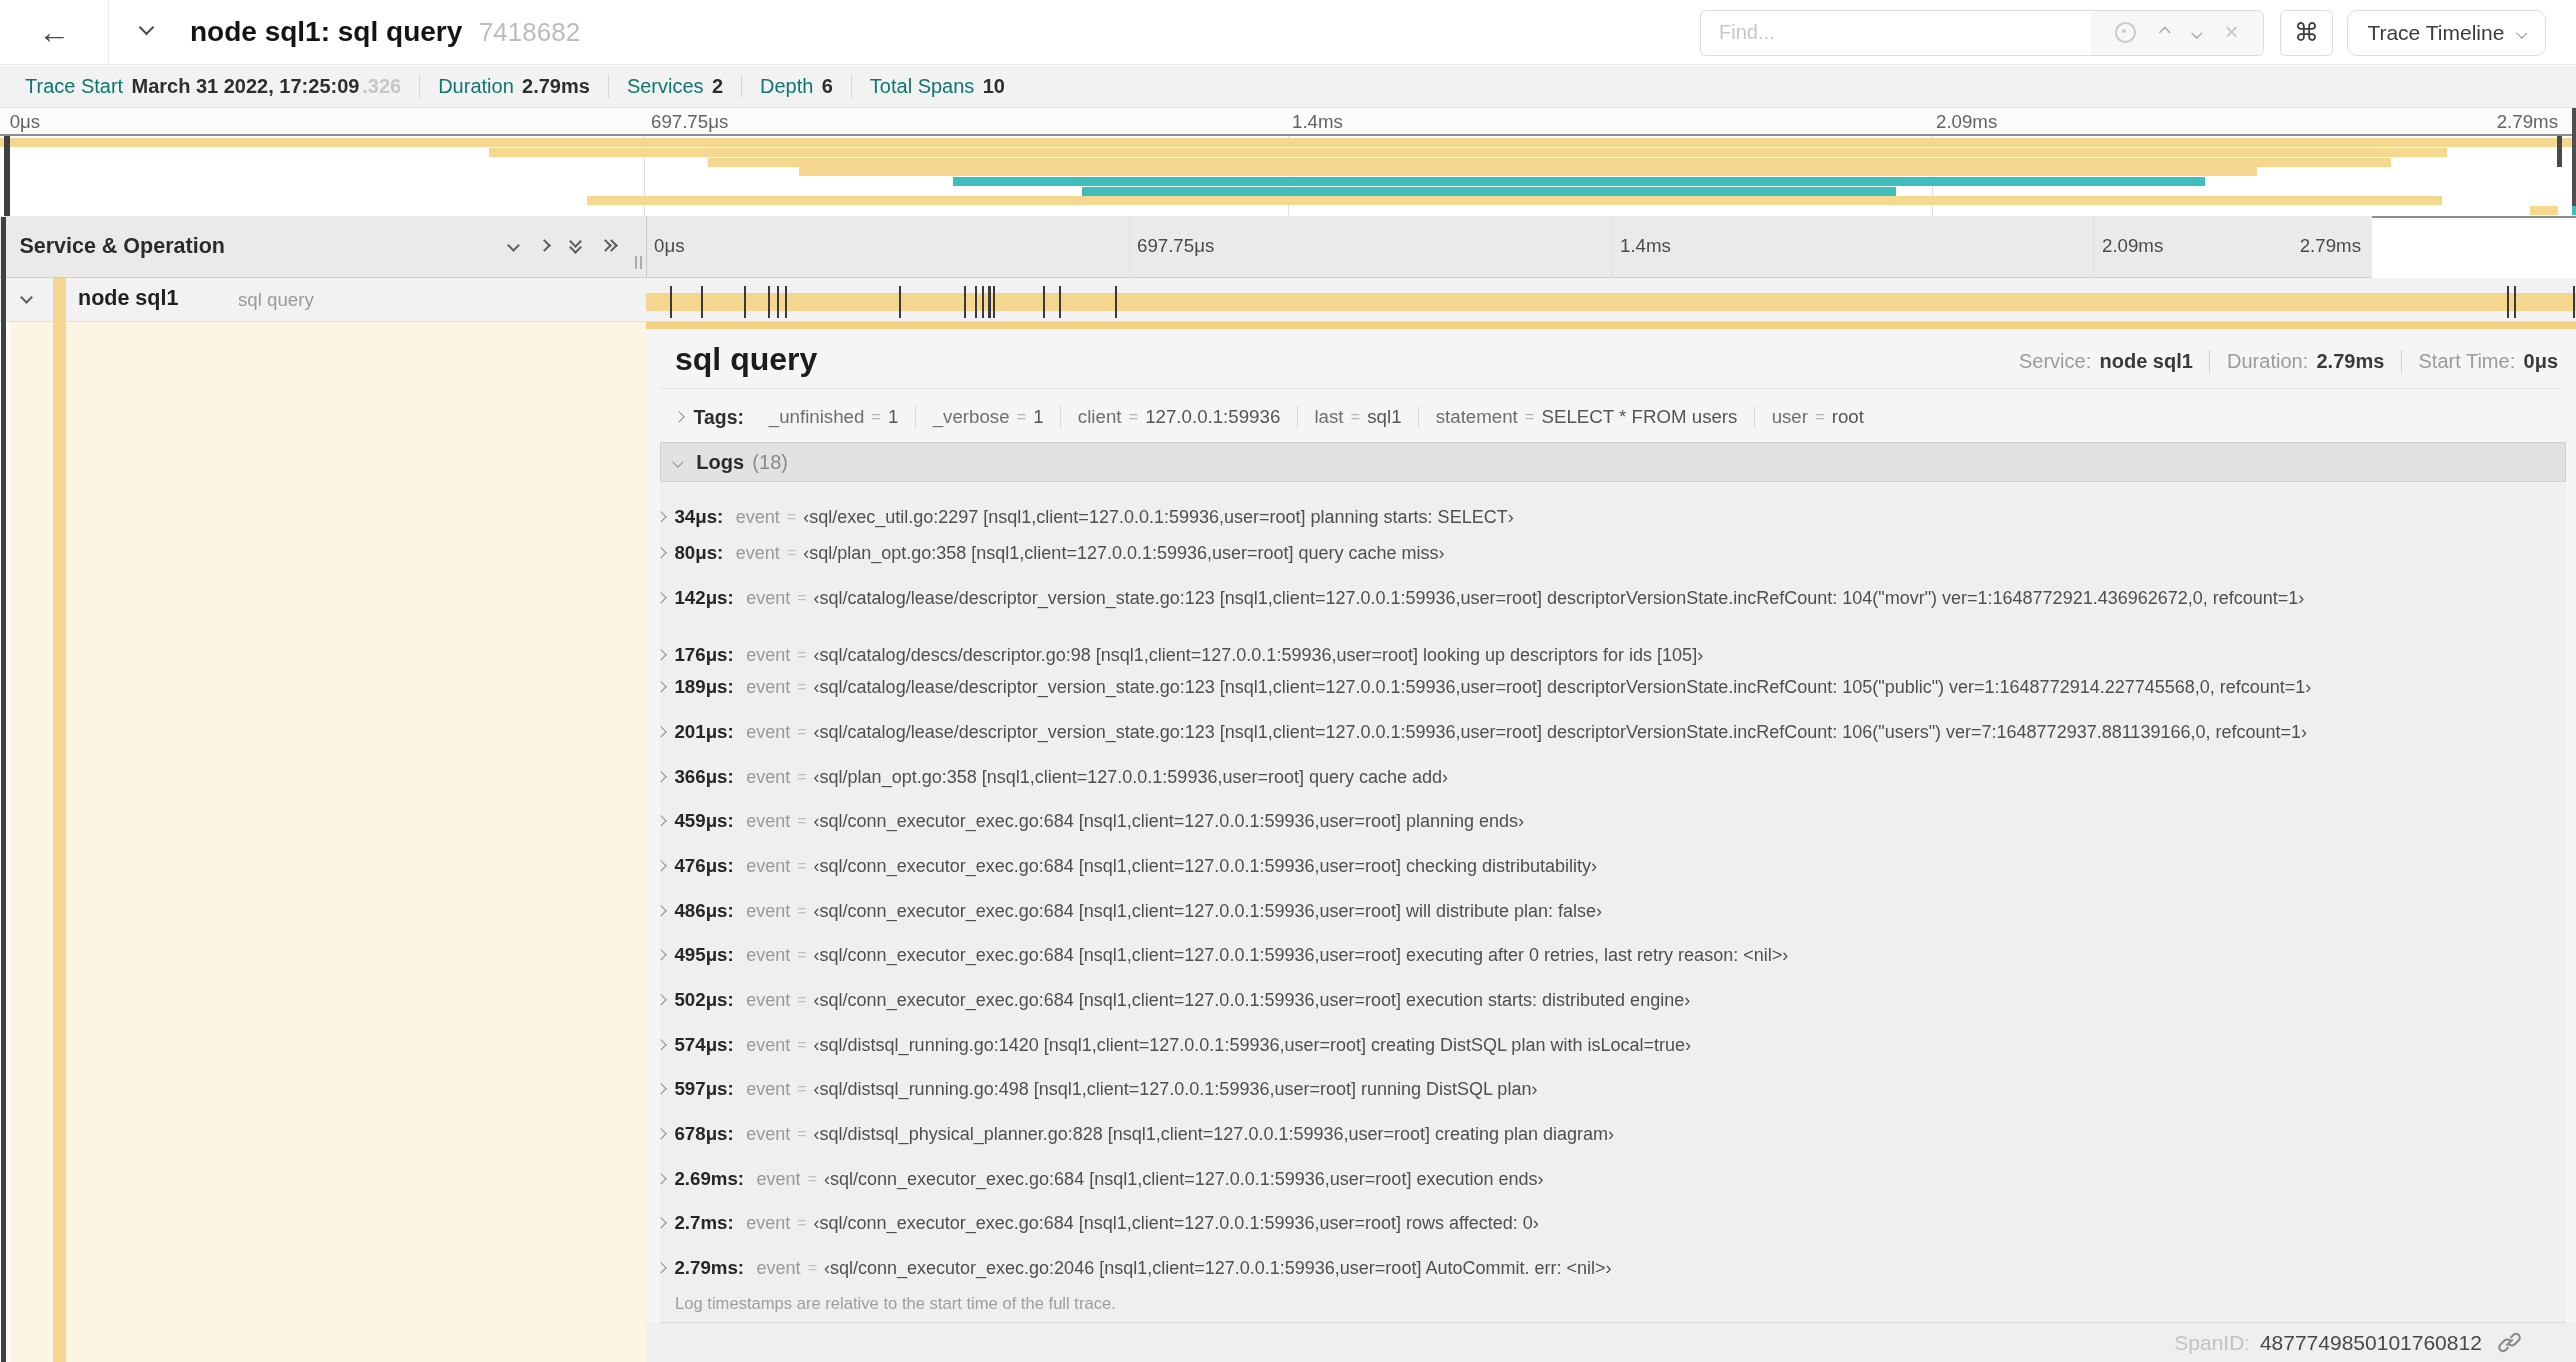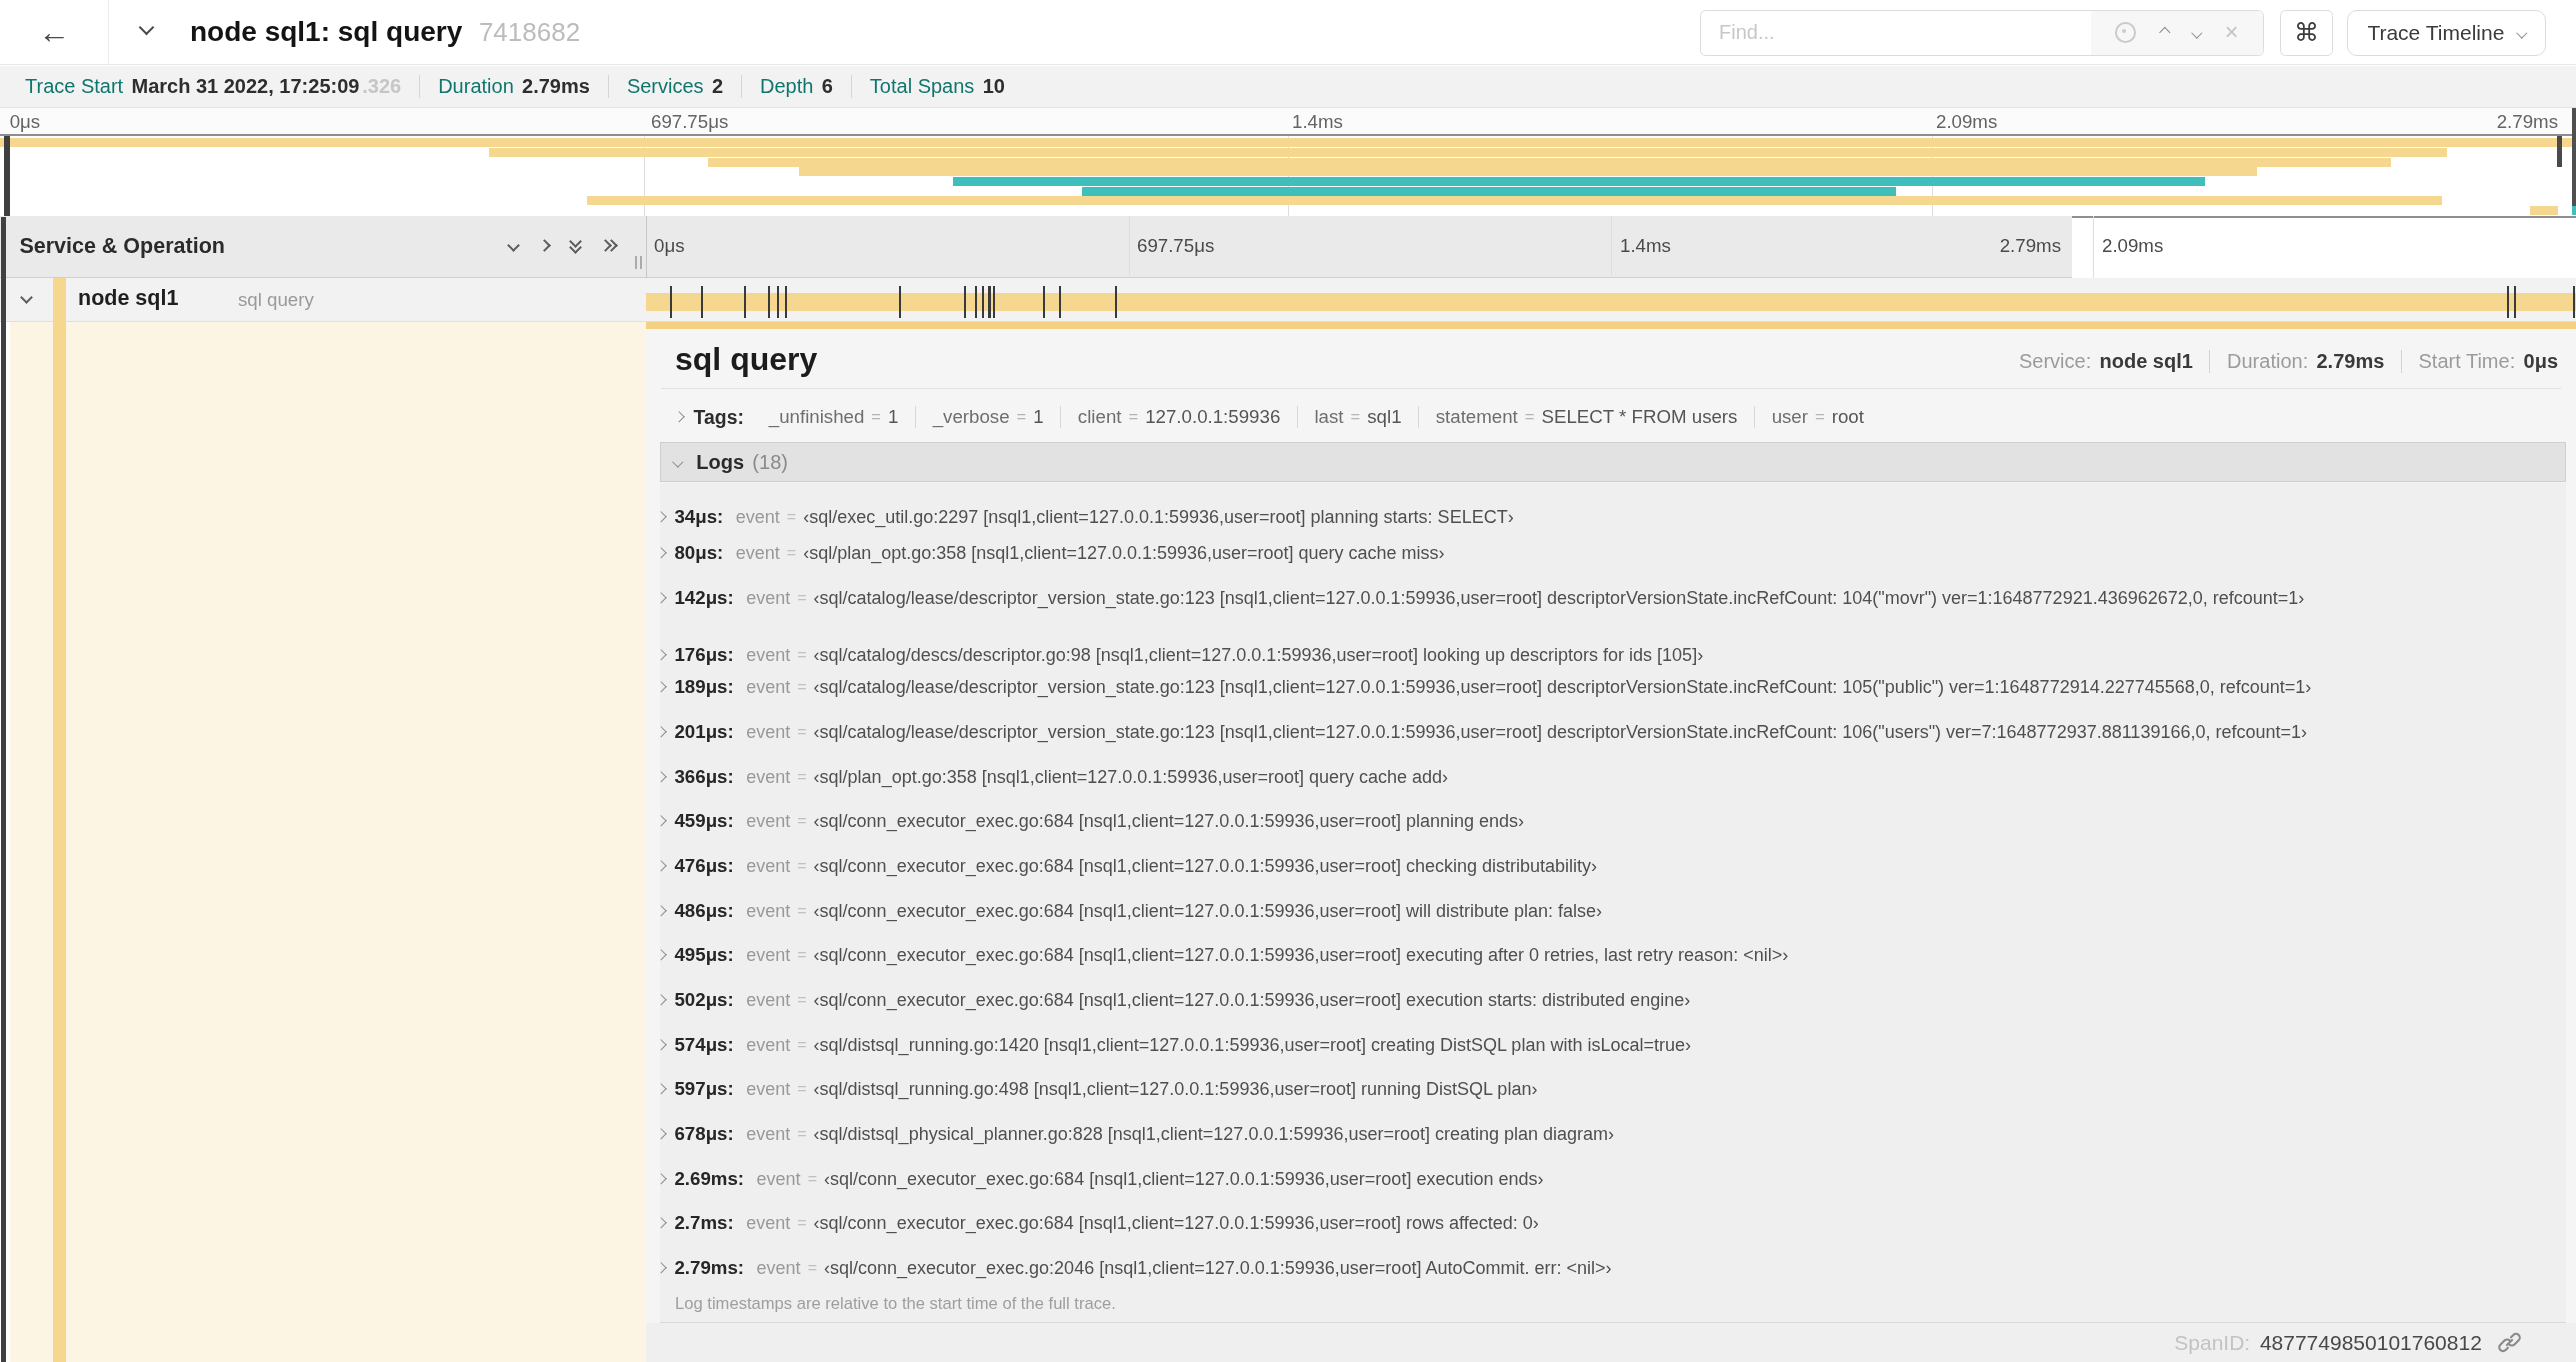--- a/index.html
+++ b/index.html
@@ -42,21 +42,21 @@
   #mini-labels{left:0;top:108px;width:2576px;height:26px;background:#fbfbfb;font-size:18.7px;color:#636363}
   .mini-label{position:absolute;top:2.8px;white-space:nowrap}
   #mini-canvas{left:0;top:134px;width:2576px;height:80px;background:#fff;border-top:2.1px solid #8e8e8e;border-bottom:2.1px solid #8e8e8e;box-sizing:content-box;cursor:crosshair}
   .mini-grid{position:absolute;top:0;height:80px;width:1.4px;background:#dedede}
   .mini-bar{position:absolute;height:9px}
   #mini-handle-left{position:absolute;left:4.2px;top:0;width:5.5px;height:80px;background:#3f3f3f;cursor:ew-resize}
   #mini-handle-right{position:absolute;right:14px;top:0;width:5.5px;height:30.5px;background:#4a4a4a;cursor:ew-resize}
   #edge-dark{left:2572px;top:108px;width:4.2px;height:98px;background:#4f4f4f}
   #edge-teal{left:2572px;top:206px;width:4.2px;height:9px;background:#3fbfbb}
   
-  #list-header{left:0;top:216px;width:2072px;height:62px;background:#eaeaea;border-bottom:1.4px solid #cfcfcf;box-sizing:border-box}
+  #list-header{left:0;top:216px;width:2372px;height:62px;background:#eaeaea;border-bottom:1.4px solid #cfcfcf;box-sizing:border-box}
   #svc-op-label{position:absolute;left:19.4px;top:0;line-height:61px;font-size:21.5px;font-weight:bold;color:#2b2b2b}
   .hdr-ico{position:absolute;top:25px;cursor:pointer}
   .dbl{position:absolute;top:21px;width:11px;height:16.6px;cursor:pointer}
   .dbl .chev{position:absolute;left:0}
   #grip{position:absolute;left:634px;top:40px;width:9.7px;height:12.5px;cursor:col-resize}
   #grip i{position:absolute;top:0;width:2.1px;height:12.5px;background:#ababab}
   #grip i:first-child{left:1.4px}#grip i:last-child{left:6.2px}
   .ruler-label{position:absolute;top:19.4px;font-size:18.7px;color:#4a4a4a;white-space:nowrap}
   #col-divider{left:646px;top:216px;width:1.4px;height:106px;background:#c6c6c6}
   .tl-grid{position:absolute;top:216px;height:106px;width:1.4px;background:#dedede}

